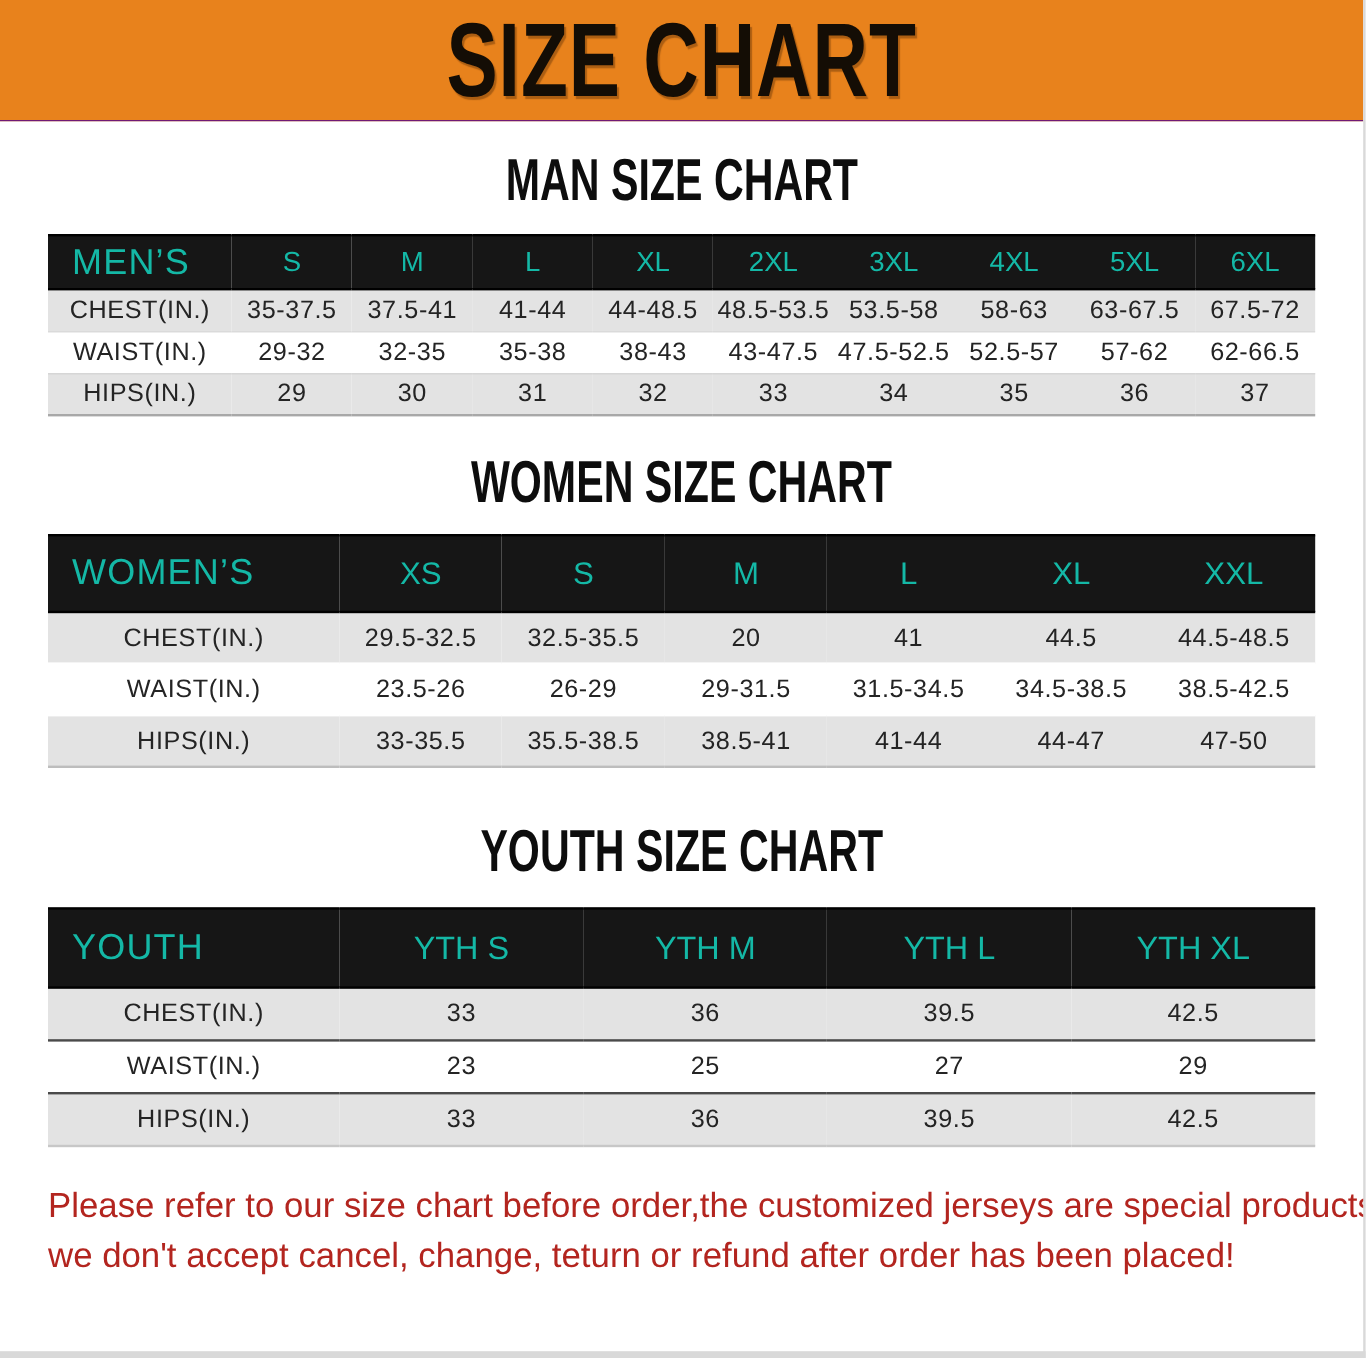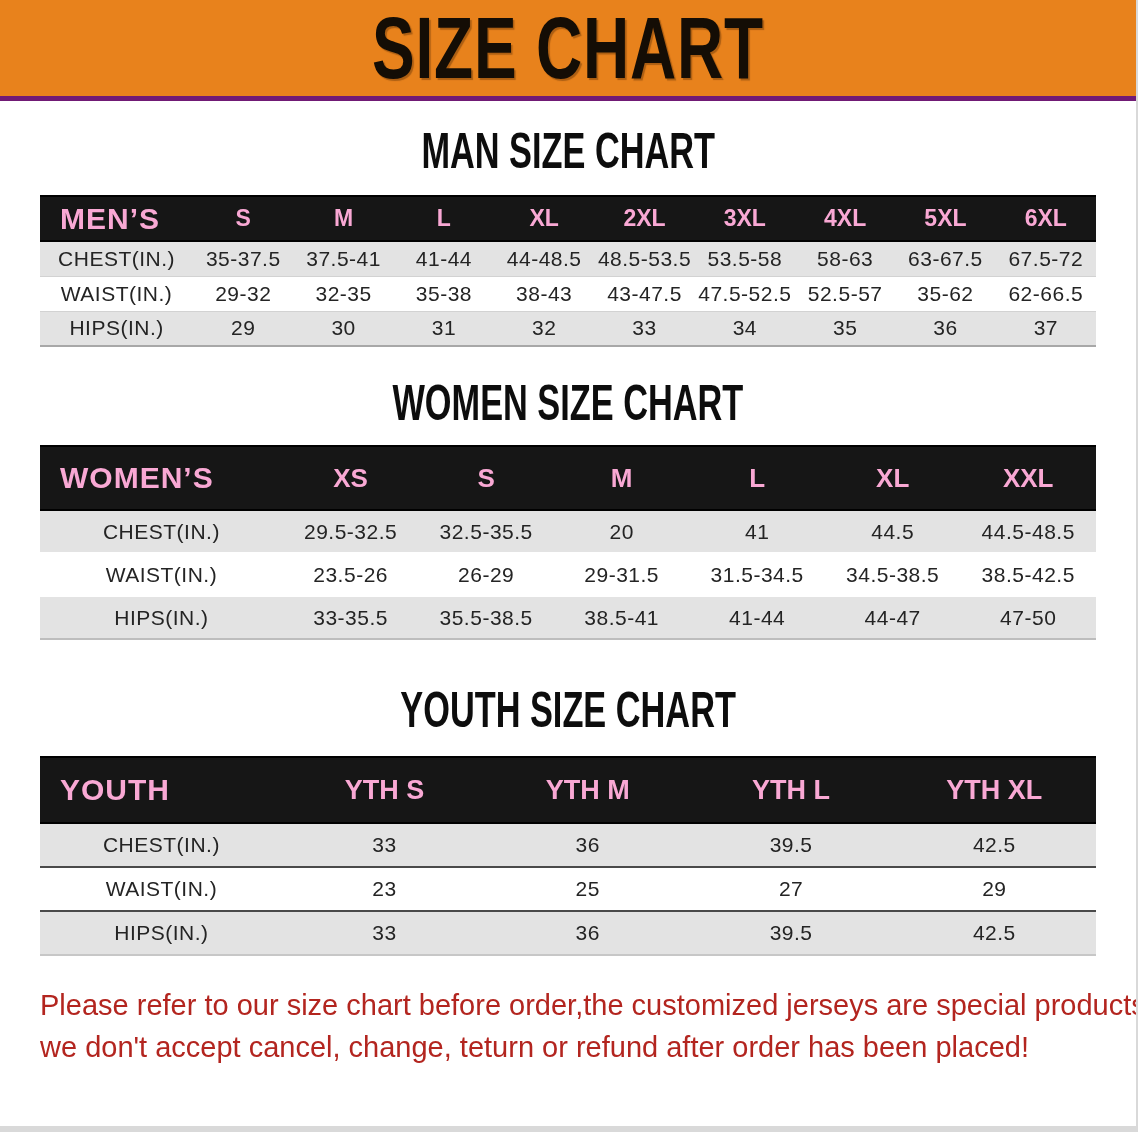--- a/index.html
+++ b/index.html
@@ -12,21 +12,21 @@
     overflow: hidden;
     border-right: 2px solid #d9d9d9;
     border-bottom: 6px solid #d9d9d9;
   }
 
   
   .banner {
     width: 100%;
     height: 101px;
     background: #e8821c;
-    border-bottom: 5px solid #701a75;
+    border-bottom: 1px solid #701a75;
     display: flex;
     align-items: center;
     justify-content: center;
     text-align: right;
   }
   .banner h1 {
     font-size: 78px;
     font-weight: 700;
     color: #140d05;
     letter-spacing: 1px;
@@ -56,22 +56,22 @@
 
   
   .table-wrap { padding: 0 40px; }
   table.size-table {
     width: 100%;
     border-collapse: collapse;
     table-layout: fixed;
   }
   table.size-table thead th {
     background: #161616;
-    color: #f9a8d4;
-    font-weight: 700;
+    color: #14b8a6;
+    font-weight: 400;
     text-align: center;
     vertical-align: middle;
     border-top: 2px solid #000;
     border-bottom: 2px solid #000;
   }
   table.size-table thead th.corner {
     text-align: left;
     padding-left: 20px;
     font-size: 30px;
     letter-spacing: 1px;
@@ -166,21 +166,21 @@
             </tr>
             <tr>
               <td>WAIST(IN.)</td>
               <td>29-32</td>
               <td>32-35</td>
               <td>35-38</td>
               <td>38-43</td>
               <td>43-47.5</td>
               <td>47.5-52.5</td>
               <td>52.5-57</td>
-              <td>35-62</td>
+              <td>57-62</td>
               <td>62-66.5</td>
             </tr>
             <tr>
               <td>HIPS(IN.)</td>
               <td>29</td>
               <td>30</td>
               <td>31</td>
               <td>32</td>
               <td>33</td>
               <td>34</td>

